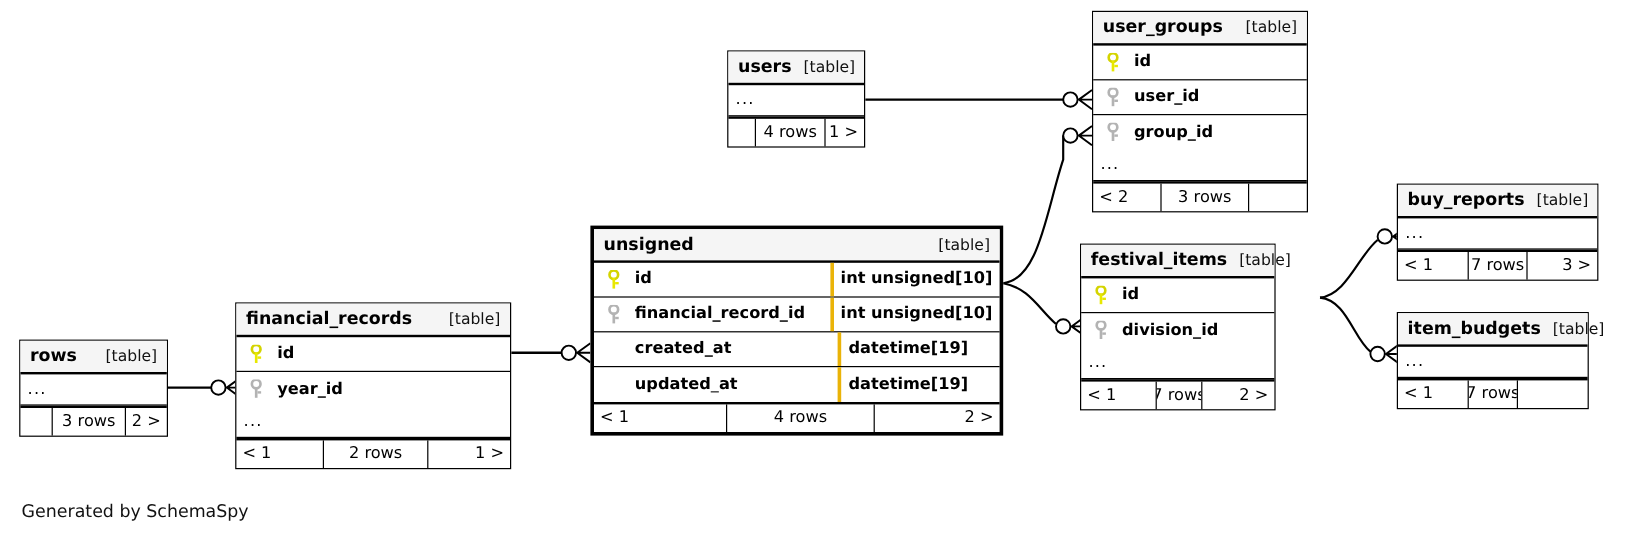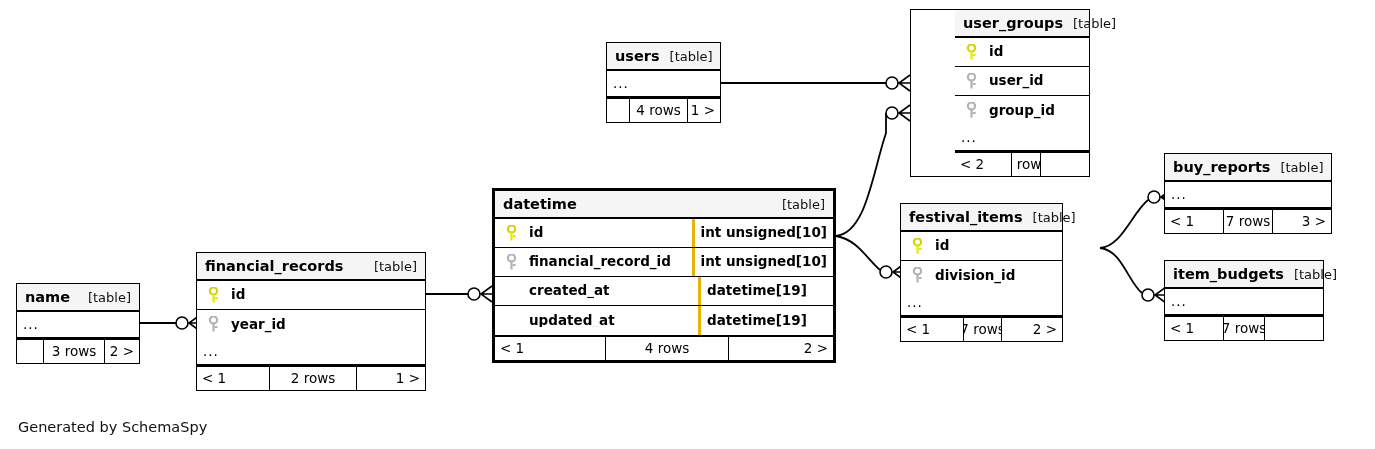--- a/index.html
+++ b/index.html
@@ -202,21 +202,21 @@
 
     <g>
       <path d="M 1100,248 C 1122,250 1128,282 1142,293" stroke="#000" stroke-width="1.8" fill="none"></path>
       <circle cx="1148" cy="295" r="6" fill="#fff" stroke="#000" stroke-width="1.6"></circle>
       <path d="M 1166,287 L 1155,295 L 1166,303 M 1166,295 L 1155,295" fill="none" stroke="#000" stroke-width="1.6"></path>
     </g>
   </svg>
 
   <div class="table-box" style="left:16px; top:283px; width:124px;">
     <div class="tbl-header">
-      <span class="tbl-name">name</span>
+      <span class="tbl-name">rows</span>
       <span class="tbl-tag">[table]</span>
     </div>
     <div class="ellipsis-row">...</div>
     <div class="tbl-footer">
       <div class="foot-cell foot-left" style="flex:0 0 26px;"></div>
       <div class="foot-cell foot-mid" style="flex:1 1 auto;">3 rows</div>
       <div class="foot-cell foot-right" style="flex:0 0 34px;">2 &gt;</div>
     </div>
   </div>
 
@@ -254,21 +254,21 @@
     <div class="ellipsis-row">...</div>
     <div class="tbl-footer">
       <div class="foot-cell foot-left" style="flex:0 0 72px;">&lt; 1</div>
       <div class="foot-cell foot-mid" style="flex:1 1 auto;">2 rows</div>
       <div class="foot-cell foot-right" style="flex:0 0 68px;">1 &gt;</div>
     </div>
   </div>
 
   <div class="table-box emphasis" style="left:492px; top:188px; width:344px;">
     <div class="tbl-header">
-      <span class="tbl-name">datetime</span>
+      <span class="tbl-name">unsigned</span>
       <span class="tbl-tag">[table]</span>
     </div>
     <div class="tbl-rows">
       <div class="col-row">
         <div class="col-name">
           <span class="keyslot">
             <svg class="key-ico" width="11" height="17" viewBox="0 0 11 17">
                 <circle cx="5.5" cy="4" r="3.6" fill="none" stroke="#d4d400" stroke-width="2.2"></circle>
                 <rect x="4.4" y="6.5" width="2.2" height="9" fill="#e8e800"></rect>
                 <rect x="6.6" y="10" width="3" height="2" fill="#e8e800"></rect>
@@ -319,21 +319,21 @@
       <span class="tbl-tag">[table]</span>
     </div>
     <div class="ellipsis-row">...</div>
     <div class="tbl-footer">
       <div class="foot-cell foot-left" style="flex:0 0 22px;"></div>
       <div class="foot-cell foot-mid" style="flex:1 1 auto;">4 rows</div>
       <div class="foot-cell foot-right" style="flex:0 0 32px;">1 &gt;</div>
     </div>
   </div>
 
-  <div class="table-box" style="left:910px; top:9px; width:180px;padding-left:44px;">
+  <div class="table-box" style="left:910px; top:9px; width:180px;">
     <div class="tbl-header">
       <span class="tbl-name">user_groups</span>
       <span class="tbl-tag">[table]</span>
     </div>
     <div class="tbl-rows">
       <div class="col-row">
         <div class="col-name">
           <span class="keyslot">
             <svg class="key-ico" width="11" height="17" viewBox="0 0 11 17">
                 <circle cx="5.5" cy="4" r="3.6" fill="none" stroke="#d4d400" stroke-width="2.2"></circle>

